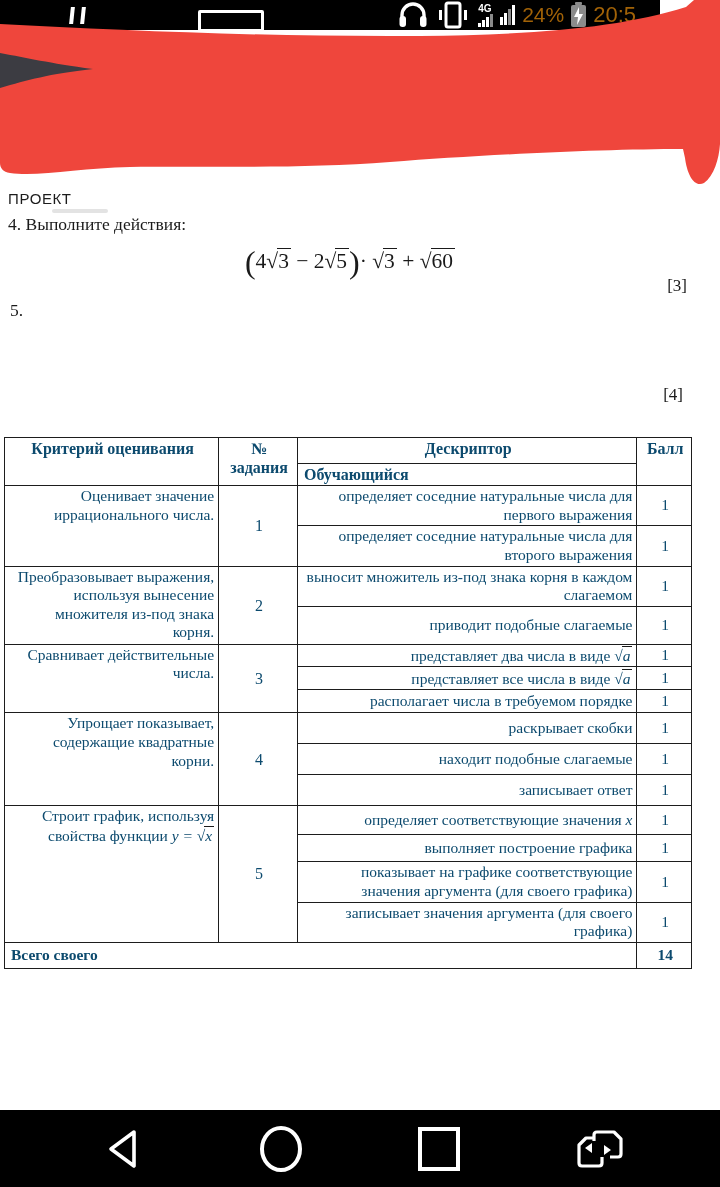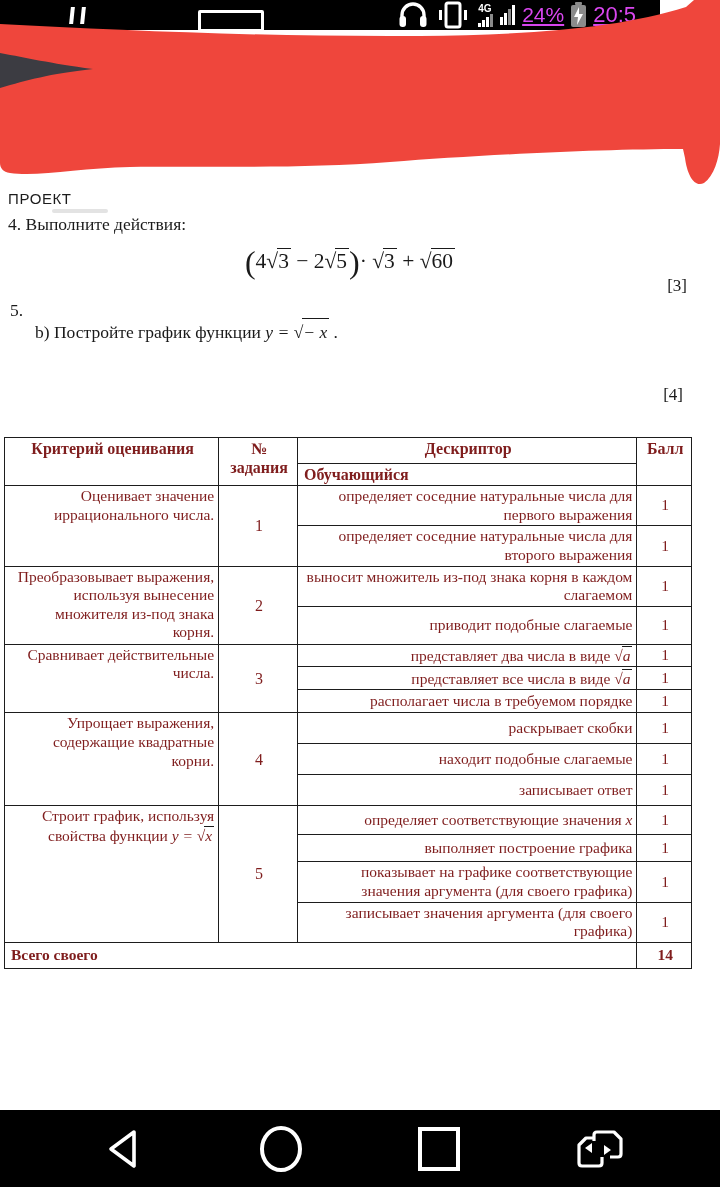--- a/index.html
+++ b/index.html
@@ -1,21 +1,21 @@
 <!DOCTYPE html>
 <html><head>
 <meta charset="utf-8">
 <style>
   html,body{margin:0;padding:0;background:#cfcfcf;}
   .screen{position:relative;width:720px;height:1187px;background:#ffffff;overflow:hidden;
           font-family:"Liberation Serif",serif;color:#1a1a1a;}
   
   .statusbar{position:absolute;top:0;left:0;width:660px;height:30px;background:#000;z-index:1;}
   .sb-right{position:absolute;top:0;right:0;height:30px;display:flex;align-items:center;gap:7px;padding-right:24px;}
-  .sb-txt{font-family:"Liberation Sans",sans-serif;color:#d946ef;font-size:21px;line-height:30px;text-decoration:underline;}
+  .sb-txt{font-family:"Liberation Sans",sans-serif;color:#a16207;font-size:21px;line-height:30px;}
   .sb-time{font-size:22px;}
   .sig{display:flex;flex-direction:column;align-items:flex-start;}
   .g4{font-family:"Liberation Sans",sans-serif;color:#fff;font-size:10px;font-weight:bold;line-height:10px;}
   .bars{display:flex;align-items:flex-end;gap:1px;}
   .bars span{display:inline-block;width:3px;background:#fff;}
   .bars .dim{background:#8a8a8a;}
   .batt{position:relative;width:15px;height:22px;background:#8b8b8b;border-radius:2px;margin-top:2px;}
   .batt::before{content:"";position:absolute;top:-3px;left:4px;width:7px;height:3px;background:#8b8b8b;border-radius:1px;}
   .frag-a{position:absolute;left:70px;top:7px;display:flex;gap:7px;z-index:2;}
   .frag-a i{display:block;width:4px;height:17px;background:#fff;transform:skewX(-6deg);}
@@ -35,21 +35,21 @@
   .sq{display:inline-block;border-top:1.6px solid #1a1a1a;padding:0 2px 0 1px;margin-left:-1px;}
   .it{font-style:italic;}
   .pts{position:absolute;font-size:17px;}
   .p3{right:33px;top:276px;}
   .p4{right:37px;top:385px;}
   .t5num{position:absolute;left:10px;top:300px;font-size:17.5px;}
   .t5items{position:absolute;left:35px;top:318px;font-size:17.5px;line-height:26px;width:660px;}
   .t5items .line{height:26px;white-space:nowrap;}
   
   table.rubric{position:absolute;left:4px;top:437px;width:688px;border-collapse:collapse;
-               table-layout:fixed;font-size:15.5px;line-height:1.2;color:#7f1d1d;border-radius:14px;}
+               table-layout:fixed;font-size:15.5px;line-height:1.2;color:#0c4a6e;border-radius:14px;}
   .rubric th,.rubric td{border:1.7px solid #1d1d1d;padding:1px 4px 1px 6px;overflow:hidden;}
   .rubric th{font-size:16px;}
   .col-c{width:212px;} .col-n{width:78px;} .col-d{width:336px;} .col-s{width:54px;}
   .hc{text-align:center;vertical-align:top;}
   .crit{text-align:right;vertical-align:top;}
   .num{text-align:center;vertical-align:middle;font-size:16px;}
   .desc{text-align:right;vertical-align:middle;}
   .score{text-align:center;vertical-align:middle;}
   .hstud{text-align:left;font-weight:bold;}
   .bold{font-weight:bold;}
@@ -109,21 +109,20 @@
     <div class="smudge"></div>
     <div class="t4label">4. Выполните действия:</div>
 
     <div class="formula">
       <span class="bp">(</span><span>4</span><span class="rt"></span><span class="sq">3</span><span> − 2</span><span class="rt"></span><span class="sq">5</span><span class="bp">)</span><span>·</span>&nbsp;<span class="rt"></span><span class="sq">3</span><span> + </span><span class="rt"></span><span class="sq">60</span>
     </div>
     <div class="pts p3">[3]</div>
 
     <div class="t5num">5.</div>
     <div class="t5items">
-      <div class="line"><span>b) Постройте график функции  </span><span class="it">y = </span><span class="rt"></span><span class="sq it">− x</span><span> .</span></div>
     </div>
     <div class="pts p4">[4]</div>
 
     <table class="rubric">
       <colgroup>
           <col class="col-c">
           <col class="col-n">
           <col class="col-d">
           <col class="col-s">
         </colgroup>
@@ -169,21 +168,21 @@
       <tr style="height:23px">
         <td class="desc"><span>представляет все числа в виде </span><span class="rt"></span><span class="sq it">a</span></td>
         <td class="score">1</td>
       </tr>
       <tr style="height:23px">
         <td class="desc">располагает числа в требуемом порядке</td>
         <td class="score">1</td>
       </tr>
 
       <tr style="height:31px">
-        <td class="crit" rowspan="3">Упрощает выражения, содержащие квадратные корни.</td>
+        <td class="crit" rowspan="3">Упрощает показывает, содержащие квадратные корни.</td>
         <td class="num" rowspan="3">4</td>
         <td class="desc">раскрывает скобки</td>
         <td class="score">1</td>
       </tr>
       <tr style="height:31px">
         <td class="desc">находит подобные слагаемые</td>
         <td class="score">1</td>
       </tr>
       <tr style="height:31px">
         <td class="desc">записывает ответ</td>

